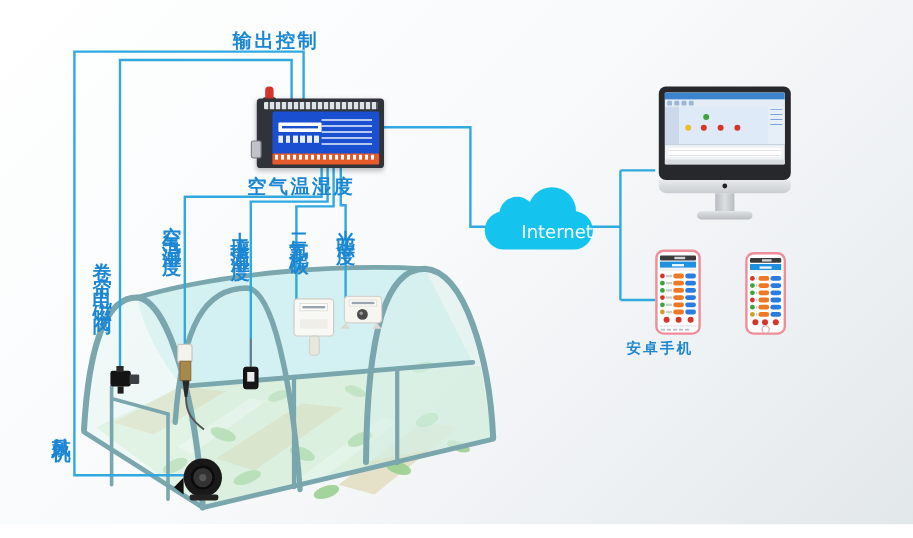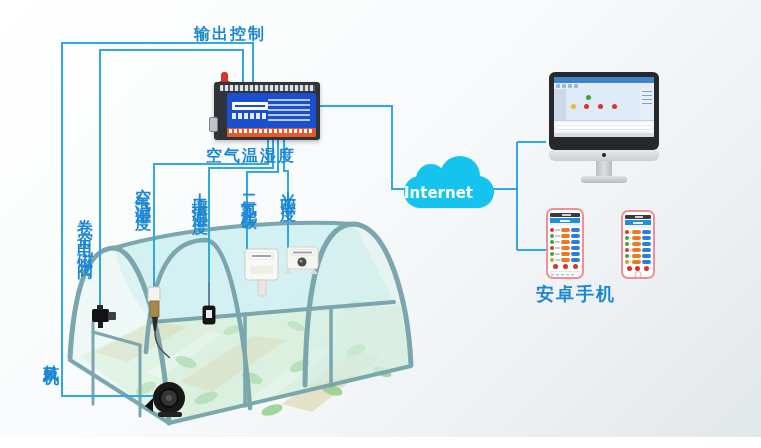--- a/index.html
+++ b/index.html
@@ -38,21 +38,21 @@
   .term-bottom{position:absolute;left:13px;bottom:3px;right:4px;height:9px;background:var(--terminal-orange);border-radius:1px;}
   .term-bottom i{position:absolute;left:2px;right:2px;top:1px;height:4px;
     background:repeating-linear-gradient(90deg,#fff 0 3px,transparent 3px 5px);display:block;}
   .db9{position:absolute;left:-5px;bottom:8px;width:9px;height:15px;background:#c0c4c8;border:1px solid #7d8286;border-radius:2px;}
 
   
   .cloud{position:absolute;left:404px;top:162px;width:90px;height:46px;}
   .cloud .puff-main{position:absolute;left:0;bottom:0;width:90px;height:32px;background:var(--cloud-cyan);border-radius:16px;}
   .cloud .puff-l{position:absolute;left:12px;top:2px;width:30px;height:30px;background:var(--cloud-cyan);border-radius:50%;}
   .cloud .puff-r{position:absolute;left:36px;top:-6px;width:40px;height:40px;background:var(--cloud-cyan);border-radius:50%;}
-  .cloud .cloud-label{position:absolute;left:0;right:0;bottom:6px;text-align:left;color:#fff;font-size:15px;font-weight:bold;}
+  .cloud .cloud-label{position:absolute;left:0;right:0;bottom:6px;text-align:right;color:#fff;font-size:15px;font-weight:normal;}
 
   
   .monitor{position:absolute;left:549px;top:72px;width:110px;}
   .mon-bezel{position:relative;width:110px;height:78px;background:#26282c;border-radius:6px;padding:5px 5px 0;}
   .mon-screen{width:100px;height:60px;background:#eef3f8;border-radius:1px;overflow:hidden;display:flex;flex-direction:column;}
   .app-title{height:6px;background:#3d84cf;}
   .app-toolbar{height:6px;background:#e4ecf5;display:flex;gap:2px;padding:1px 2px;}
   .app-toolbar i{width:4px;height:4px;background:#9db8d6;border-radius:1px;}
   .app-main{flex:1;display:flex;}
   .app-side{width:12px;background:#ccd9ea;}
@@ -363,15 +363,15 @@
           <span class="bb"></span>
         </div>
       </div>
     <div class="p-dots">
         <i></i>
         <i></i>
         <i></i>
       </div>
     <div class="home-btn"></div>
   </div>
-  <div class="lbl" style="left:536px;top:282px;width:72px;text-align:center;font-size:18px;">安卓手机</div>
+  <div class="lbl" style="left:514px;top:282px;width:72px;text-align:center;font-size:12px;">安卓手机</div>
 
 </div>
 
 </body></html>

